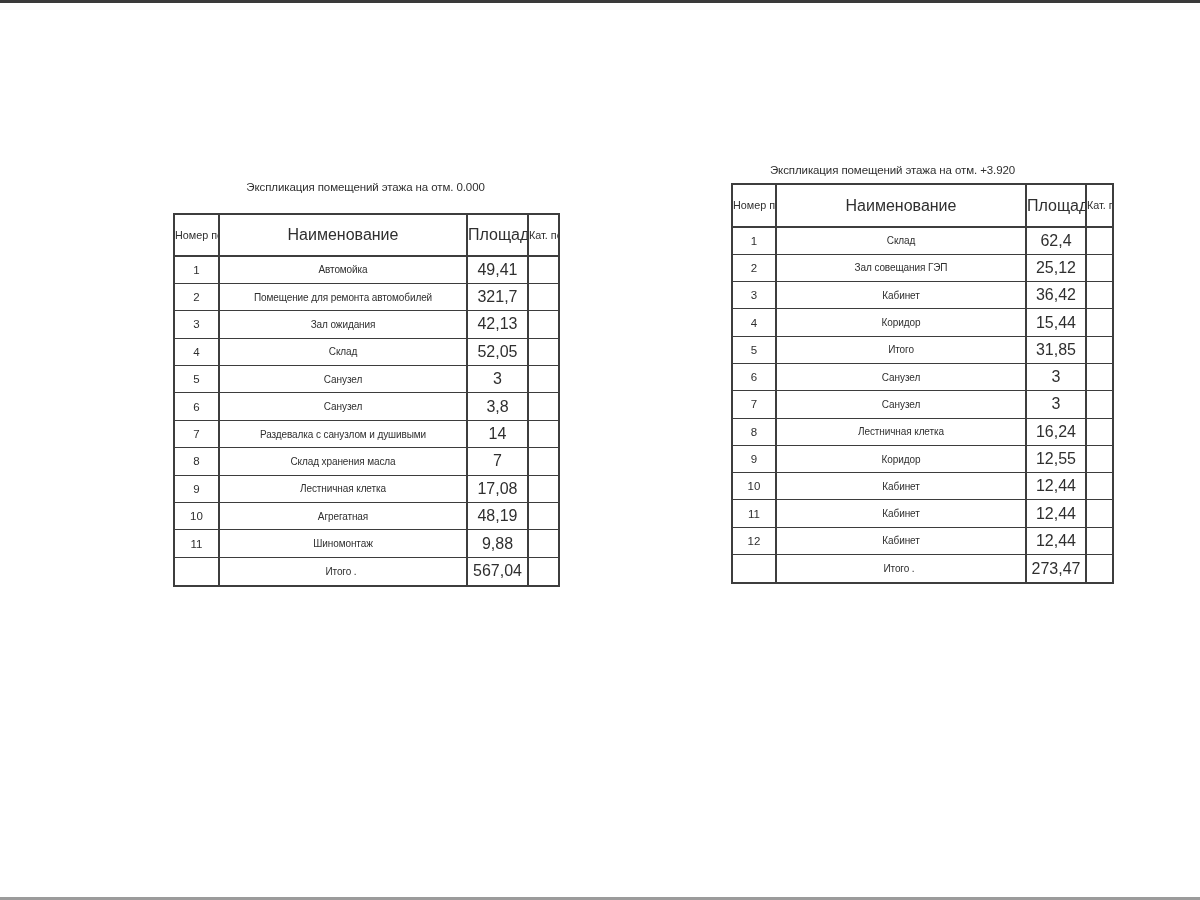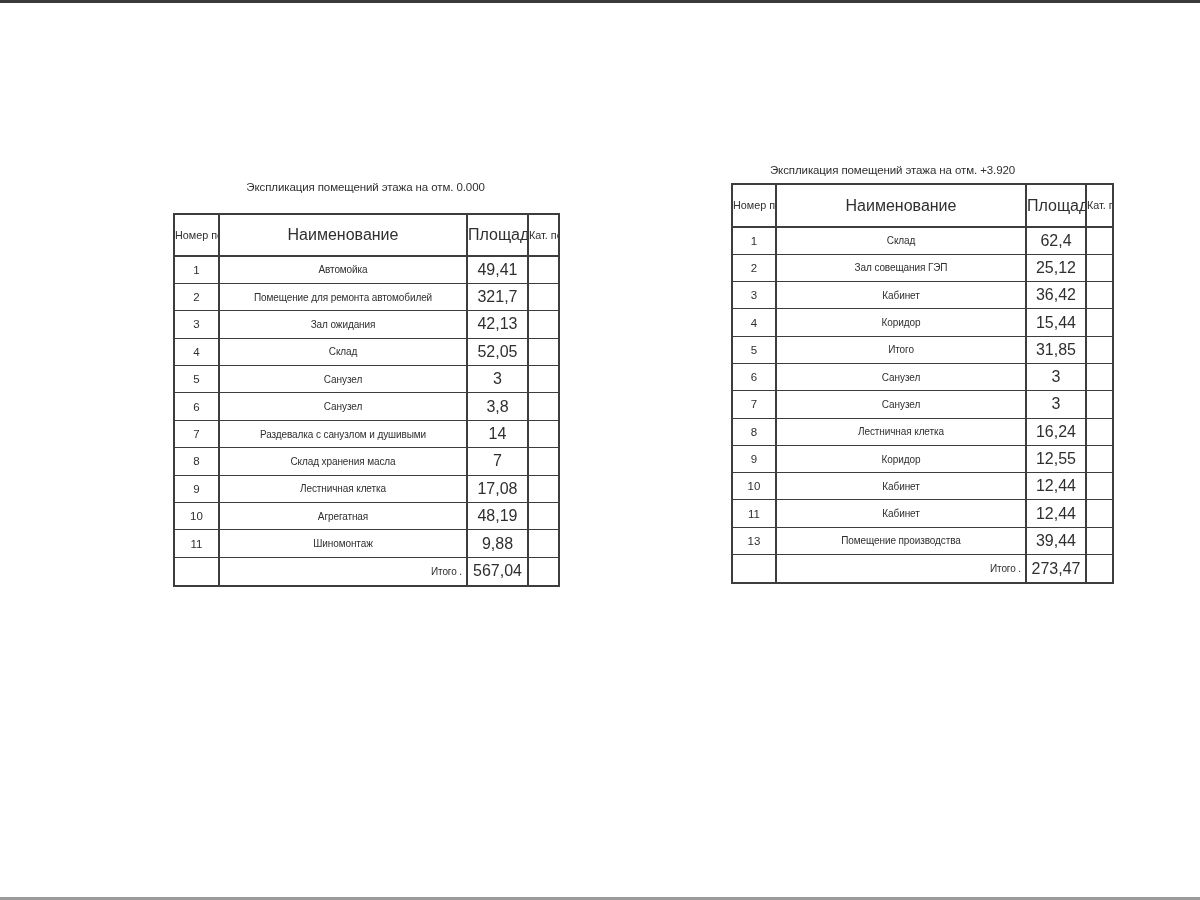--- a/index.html
+++ b/index.html
@@ -38,21 +38,21 @@
   .h-number,.h-cat{font-size:10.8px;line-height:1.3;white-space:normal;padding:0 2px;}
   .h-name,.h-area{font-size:16px;}
   .t0 thead tr{height:42px;}
   .t1 thead tr{height:43px;}
   .t0 tbody tr{height:27.4px;}
   .t1 tbody tr{height:27.3px;}
   tfoot tr{height:28.5px;}
   .c-num{font-size:11.5px;}
   .c-name{text-align:left;padding-left:9px;font-size:10px;letter-spacing:-0.1px;}
   .c-area{font-size:16px;}
-  tfoot .c-name{text-align:right;padding-right:4px;}
+  tfoot .c-name{text-align:center;padding-right:4px;}
 </style>
 </head>
 <body>
 
 <div class="edge-bar top"></div>
 <div class="edge-bar bottom"></div>
 
 <section class="expl expl-left">
   <div class="tbl-title">Экспликация помещений этажа на отм. 0.000</div>
   <table class="expl-table t0">
@@ -227,23 +227,23 @@
           <td class="c-area">12,44</td>
           <td class="c-cat"></td>
         </tr>
         <tr>
           <td class="c-num">11</td>
           <td class="c-name">Кабинет</td>
           <td class="c-area">12,44</td>
           <td class="c-cat"></td>
         </tr>
         <tr>
-          <td class="c-num">13</td>
-          <td class="c-name">Помещение производства</td>
-          <td class="c-area">39,44</td>
+          <td class="c-num">12</td>
+          <td class="c-name">Кабинет</td>
+          <td class="c-area">12,44</td>
           <td class="c-cat"></td>
         </tr>
       </tbody>
     <tfoot>
       <tr>
         <td class="c-num"></td>
         <td class="c-name">Итого .</td>
         <td class="c-area">273,47</td>
         <td class="c-cat"></td>
       </tr>

